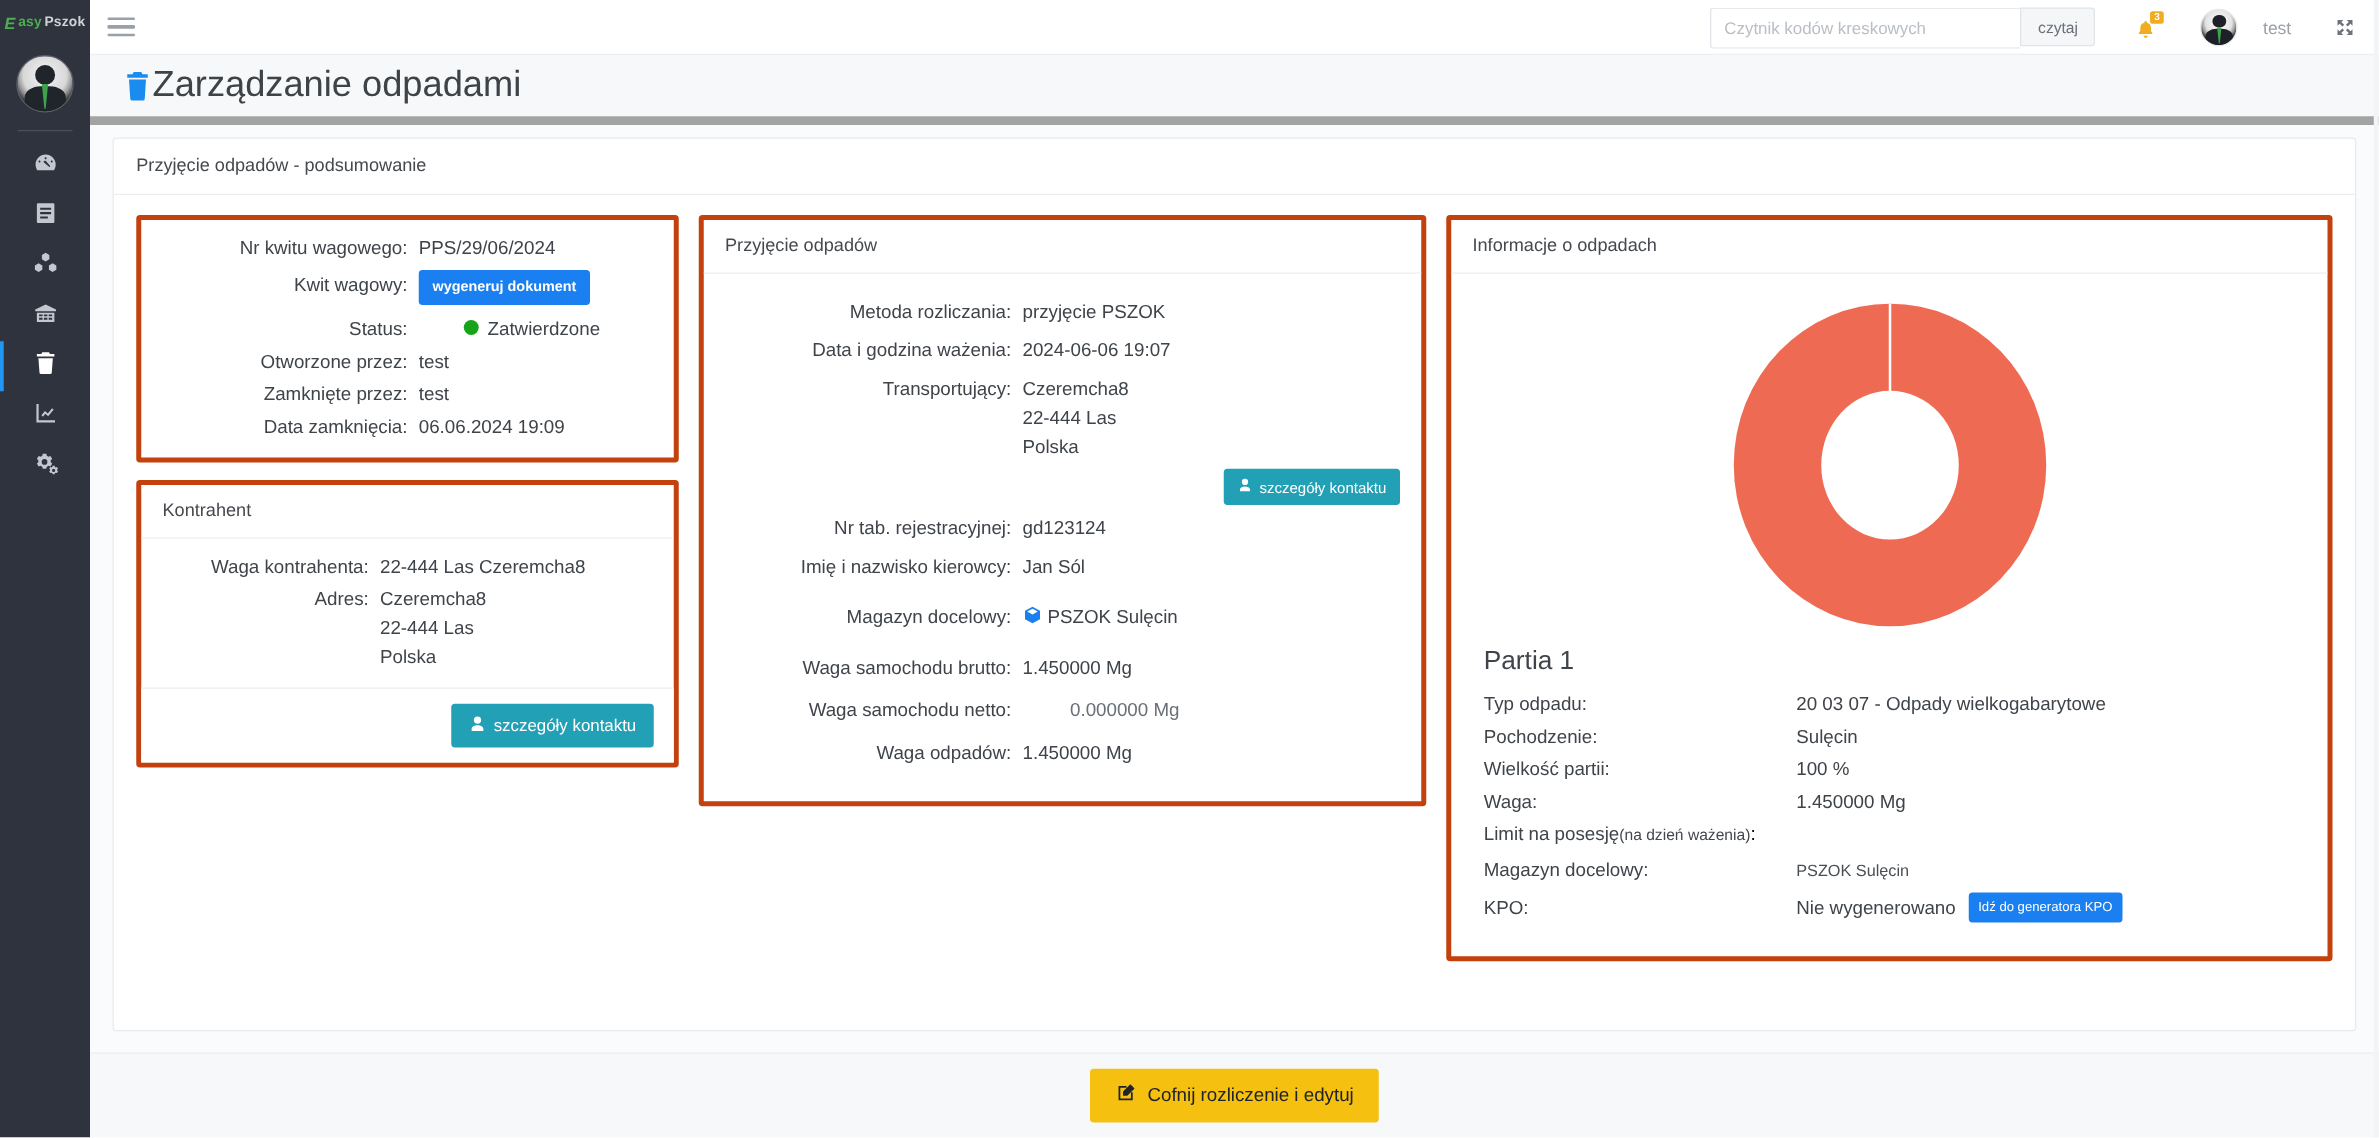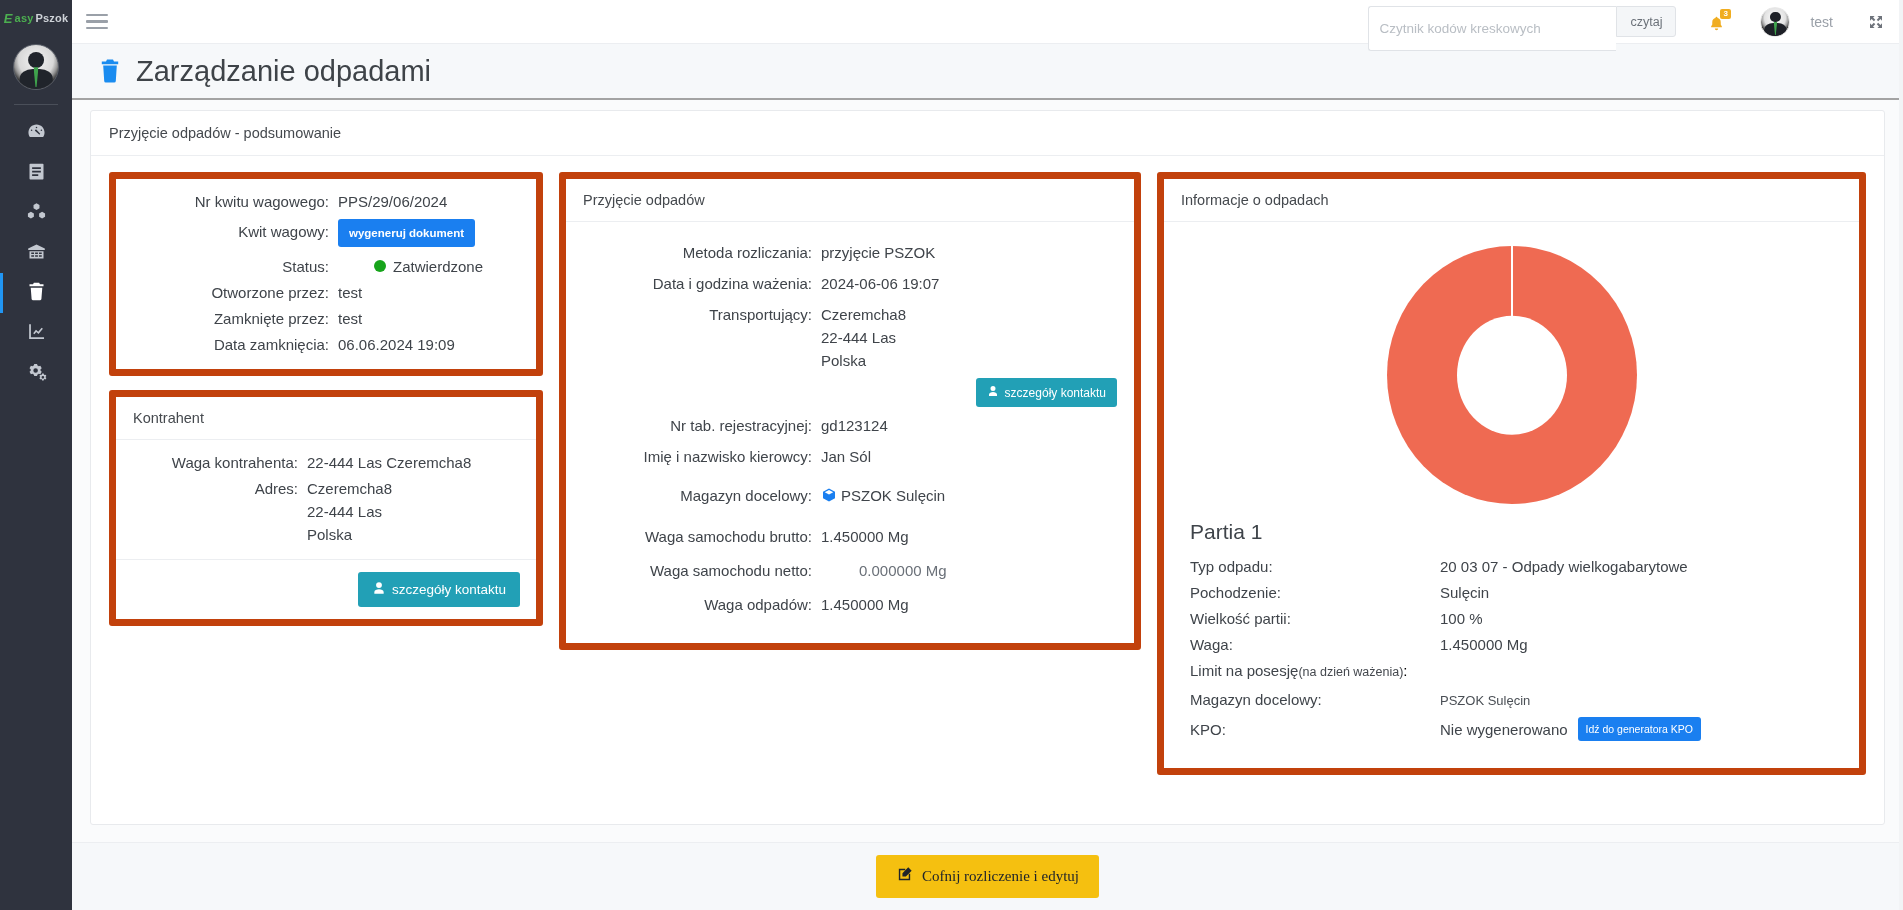--- a/index.html
+++ b/index.html
@@ -77,21 +77,21 @@
     height: 44px; background: #ffffff; border-bottom: 1px solid #eceef1;
     display: flex; align-items: center; padding: 0 18px 0 14px; gap: 10px;
     position: relative; flex: 0 0 44px;
   }
   .hamburger { width: 22px; cursor: pointer; display: flex; flex-direction: column; gap: 4px; }
   .hamburger span { display: block; height: 2.5px; background: #9aa0a8; border-radius: 1px; }
   .topbar-spacer { flex: 1 1 auto; }
 
   .scan-group { display: flex; align-items: stretch; height: 31px; }
   .scan-input {
-    width: 248px; height: 45px;
+    width: 248px; height: 33px;
     border: 1px solid #e0e3e7; border-right: none;
     border-radius: 3px 0 0 3px;
     padding: 4px 10px; font-size: 13.5px; color: #555;
     font-family: "Liberation Sans", sans-serif; outline: none; background: #fff;
   }
   .scan-input::placeholder { color: #b9bec4; }
   .scan-btn {
     height: 31px; padding: 0 13px;
     background: #f4f6f8; border: 1px solid #e0e3e7; border-radius: 0 3px 3px 0;
     font-size: 12.5px; color: #6b7179; cursor: pointer;
@@ -122,42 +122,42 @@
   .avatar-sm .tie {
     position: absolute; left: 50%; bottom: 2%; width: 3.5px; height: 13px; z-index: 3;
     transform: translateX(-50%); background: #3fa34d; clip-path: polygon(0 0,100% 0,60% 100%,40% 100%);
   }
   .user-name { font-size: 14px; color: #9aa0a8; margin-left: 10px; }
   .expand-icon { margin-left: 24px; cursor: pointer; width: 18px; height: 18px; }
   .expand-icon svg { width: 18px; height: 18px; fill: #6e737b; }
 
   
   .page-head {
-    height: 56px; background: #f6f8fa; border-bottom: 2px solid #a3a3a3;
-    display: flex; align-items: center; gap: 14px; padding: 0 26px; flex: 0 0 56px;
+    height: 56px; background: #f6f8fa; border-bottom: 7px solid #a3a3a3;
+    display: flex; align-items: center; padding: 0 26px; flex: 0 0 56px;
   }
   .page-head .trash-icon svg { width: 24px; height: 28px; fill: #1a8cf0; display: block; }
   .page-title { font-size: 29px; color: #3e4348; font-weight: 400; }
 
   
   .content-wrap { flex: 1 1 auto; background: #fafbfc; padding: 10px 18px 0 18px; overflow: hidden; }
   .card-outer {
     background: #ffffff; border: 1px solid #e8eaed; border-radius: 3px;
     height: 715px; display: flex; flex-direction: column;
   }
   .breadcrumb {
     padding: 14px 18px; font-size: 14.5px; color: #45494e;
     border-bottom: 1px solid #eceef1;
   }
   .cols { display: flex; gap: 16px; padding: 16px 18px; align-items: flex-start; }
   .col-left { width: 434px; flex: 0 0 434px; }
   .col-mid  { width: 582px; flex: 0 0 582px; }
   .col-right{ flex: 1 1 auto; }
 
-  .panel { border: 7px solid #c2410c; border-radius: 3px; background: #fff; }
+  .panel { border: 4px solid #c2410c; border-radius: 3px; background: #fff; }
   .panel + .panel { margin-top: 14px; }
   .panel-head {
     padding: 13px 17px; font-size: 14.5px; color: #45494e;
     border-bottom: 1px solid #eceef1;
   }
   .panel-body { padding: 14px 17px 16px; }
 
   
   .drow { display: flex; align-items: baseline; margin-bottom: 9px; font-size: 15px; }
   .drow:last-child { margin-bottom: 0; }
@@ -179,21 +179,21 @@
     display: inline-flex; align-items: center; gap: 6px;
     border: none; border-radius: 3px; cursor: pointer;
     font-family: "Liberation Sans", sans-serif;
   }
   .btn-blue { background: #1a7ff0; color: #fff; font-size: 11.5px; font-weight: bold; padding: 8px 11px; }
   .btn-teal { background: #22a0b6; color: #fff; font-size: 13.5px; padding: 9px 14px; }
   .btn-teal svg { width: 14px; height: 14px; fill: #fff; }
   .btn-kpo { background: #1a7ff0; color: #fff; font-size: 10.5px; padding: 6px 8px; margin-left: 10px; }
   .btn-yellow {
     background: #f5c010; color: #20242a; font-size: 15px; padding: 11px 20px;
-    display: inline-flex; align-items: center; gap: 9px; font-family: Liberation Serif, serif;
+    display: inline-flex; align-items: center; gap: 9px;
   }
   .btn-yellow svg { width: 17px; height: 17px; fill: #20242a; }
 
   .panel-foot {
     border-top: 1px solid #eceef1; padding: 12px 16px;
     display: flex; justify-content: flex-end; background: #fff;
   }
   .contact-float { display: flex; justify-content: flex-end; margin: -6px 0 10px 0; }
 
   

